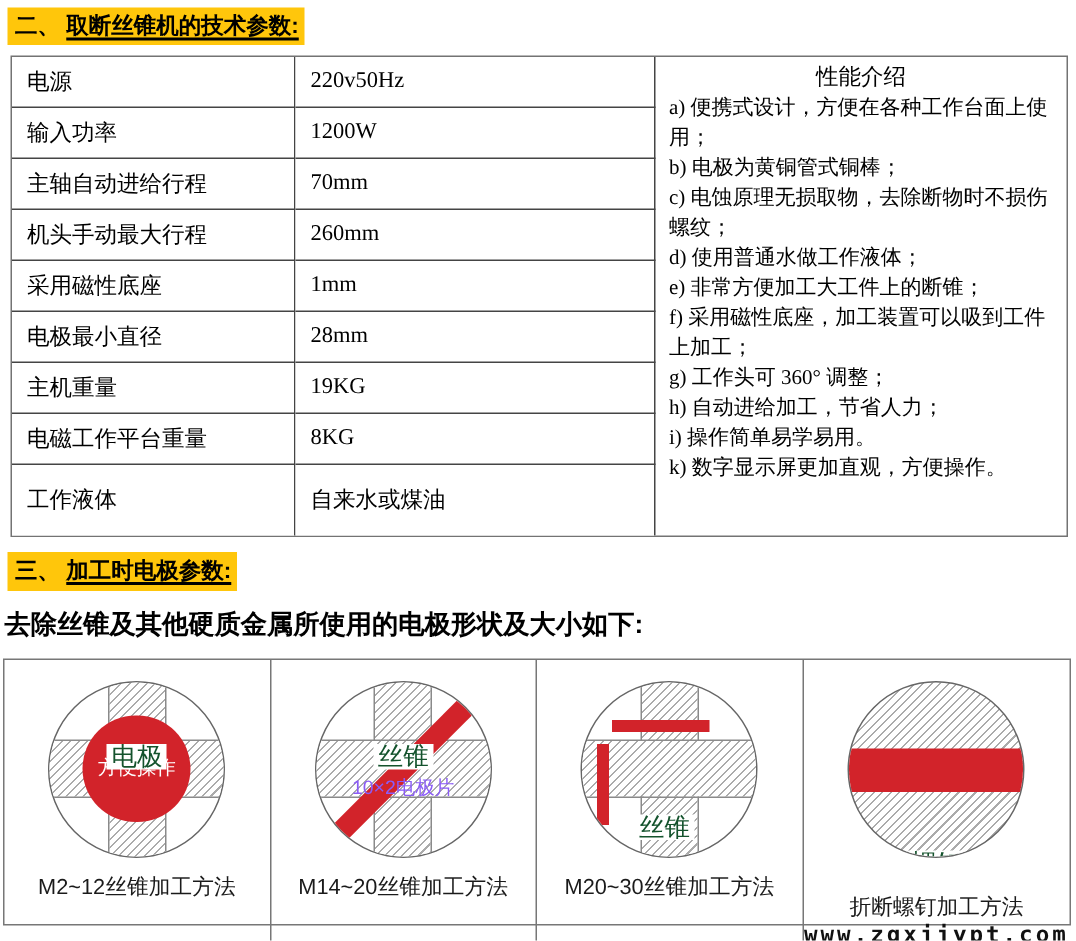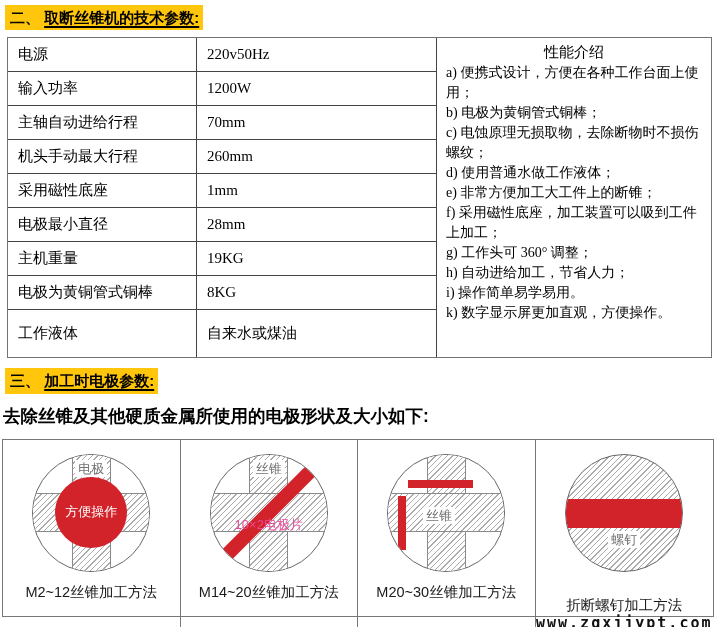--- a/index.html
+++ b/index.html
@@ -64,36 +64,36 @@
   }
   .arm-v{
     position:absolute;left:33%;width:34%;top:-2px;bottom:-2px;
     border-left:1px solid #8a8a8a;border-right:1px solid #8a8a8a;box-sizing:border-box;
   }
   .arm-h{
     position:absolute;top:33%;height:34%;left:-2px;right:-2px;
     border-top:1px solid #8a8a8a;border-bottom:1px solid #8a8a8a;box-sizing:border-box;
   }
   .tiny-label{
-    position:absolute;font-size:13px;color:#737373;background:#fff;
-    padding:0 3px;line-height:17px;white-space:nowrap;z-index:5;
+    position:absolute;font-size:17px;color:#14532d;background:#fff;
+    padding:0 3px;line-height:17px;white-space:nowrap;z-index:5;margin-top:36px;
   }
   .red{background:#D2232A;}
   .round-electrode{
     position:absolute;left:19%;top:19%;width:62%;height:62%;
     border-radius:50%;display:flex;align-items:center;justify-content:center;
     color:#fff;font-size:13px;z-index:4;white-space:nowrap;
   }
   .diag-bar{
     position:absolute;left:calc(50% - 7px);top:-4%;width:14px;height:108%;
     transform:rotate(45deg);transform-origin:center;z-index:3;
   }
   .bar-text{
     position:absolute;top:53%;left:50%;transform:translateX(-50%);
-    font-size:13px;color:#ec4899;z-index:6;white-space:nowrap;
+    font-size:13px;color:#8b5cf6;z-index:6;white-space:nowrap;
   }
   .hbar{position:absolute;left:17%;top:22%;width:56%;height:8px;z-index:3;}
   .vbar{position:absolute;left:8%;top:36%;width:8px;height:46%;z-index:3;}
   .screw-band{position:absolute;left:-2px;right:-2px;top:38%;height:25%;z-index:3;}
   .caption{
     margin-top:11px;font-size:14.5px;color:#1a1a1a;text-align:center;line-height:18px;
   }
   .url-line{
     font-family:"DejaVu Sans Mono","Liberation Mono",monospace;
     font-size:15px;font-weight:bold;letter-spacing:2px;color:#111;
@@ -126,21 +126,21 @@
 
   <div class="param-cell">采用磁性底座</div>
   <div class="param-cell">1mm</div>
 
   <div class="param-cell">电极最小直径</div>
   <div class="param-cell">28mm</div>
 
   <div class="param-cell">主机重量</div>
   <div class="param-cell">19KG</div>
 
-  <div class="param-cell">电极为黄铜管式铜棒</div>
+  <div class="param-cell">电磁工作平台重量</div>
   <div class="param-cell">8KG</div>
 
   <div class="param-cell last-row">工作液体</div>
   <div class="param-cell last-row">自来水或煤油</div>
 
   <div class="intro-cell">
     <div class="intro-title">性能介绍</div>
     <div>a) 便携式设计，方便在各种工作台面上使用；</div>
     <div>b) 电极为黄铜管式铜棒；</div>
     <div>c) 电蚀原理无损取物，去除断物时不损伤螺纹；</div>

